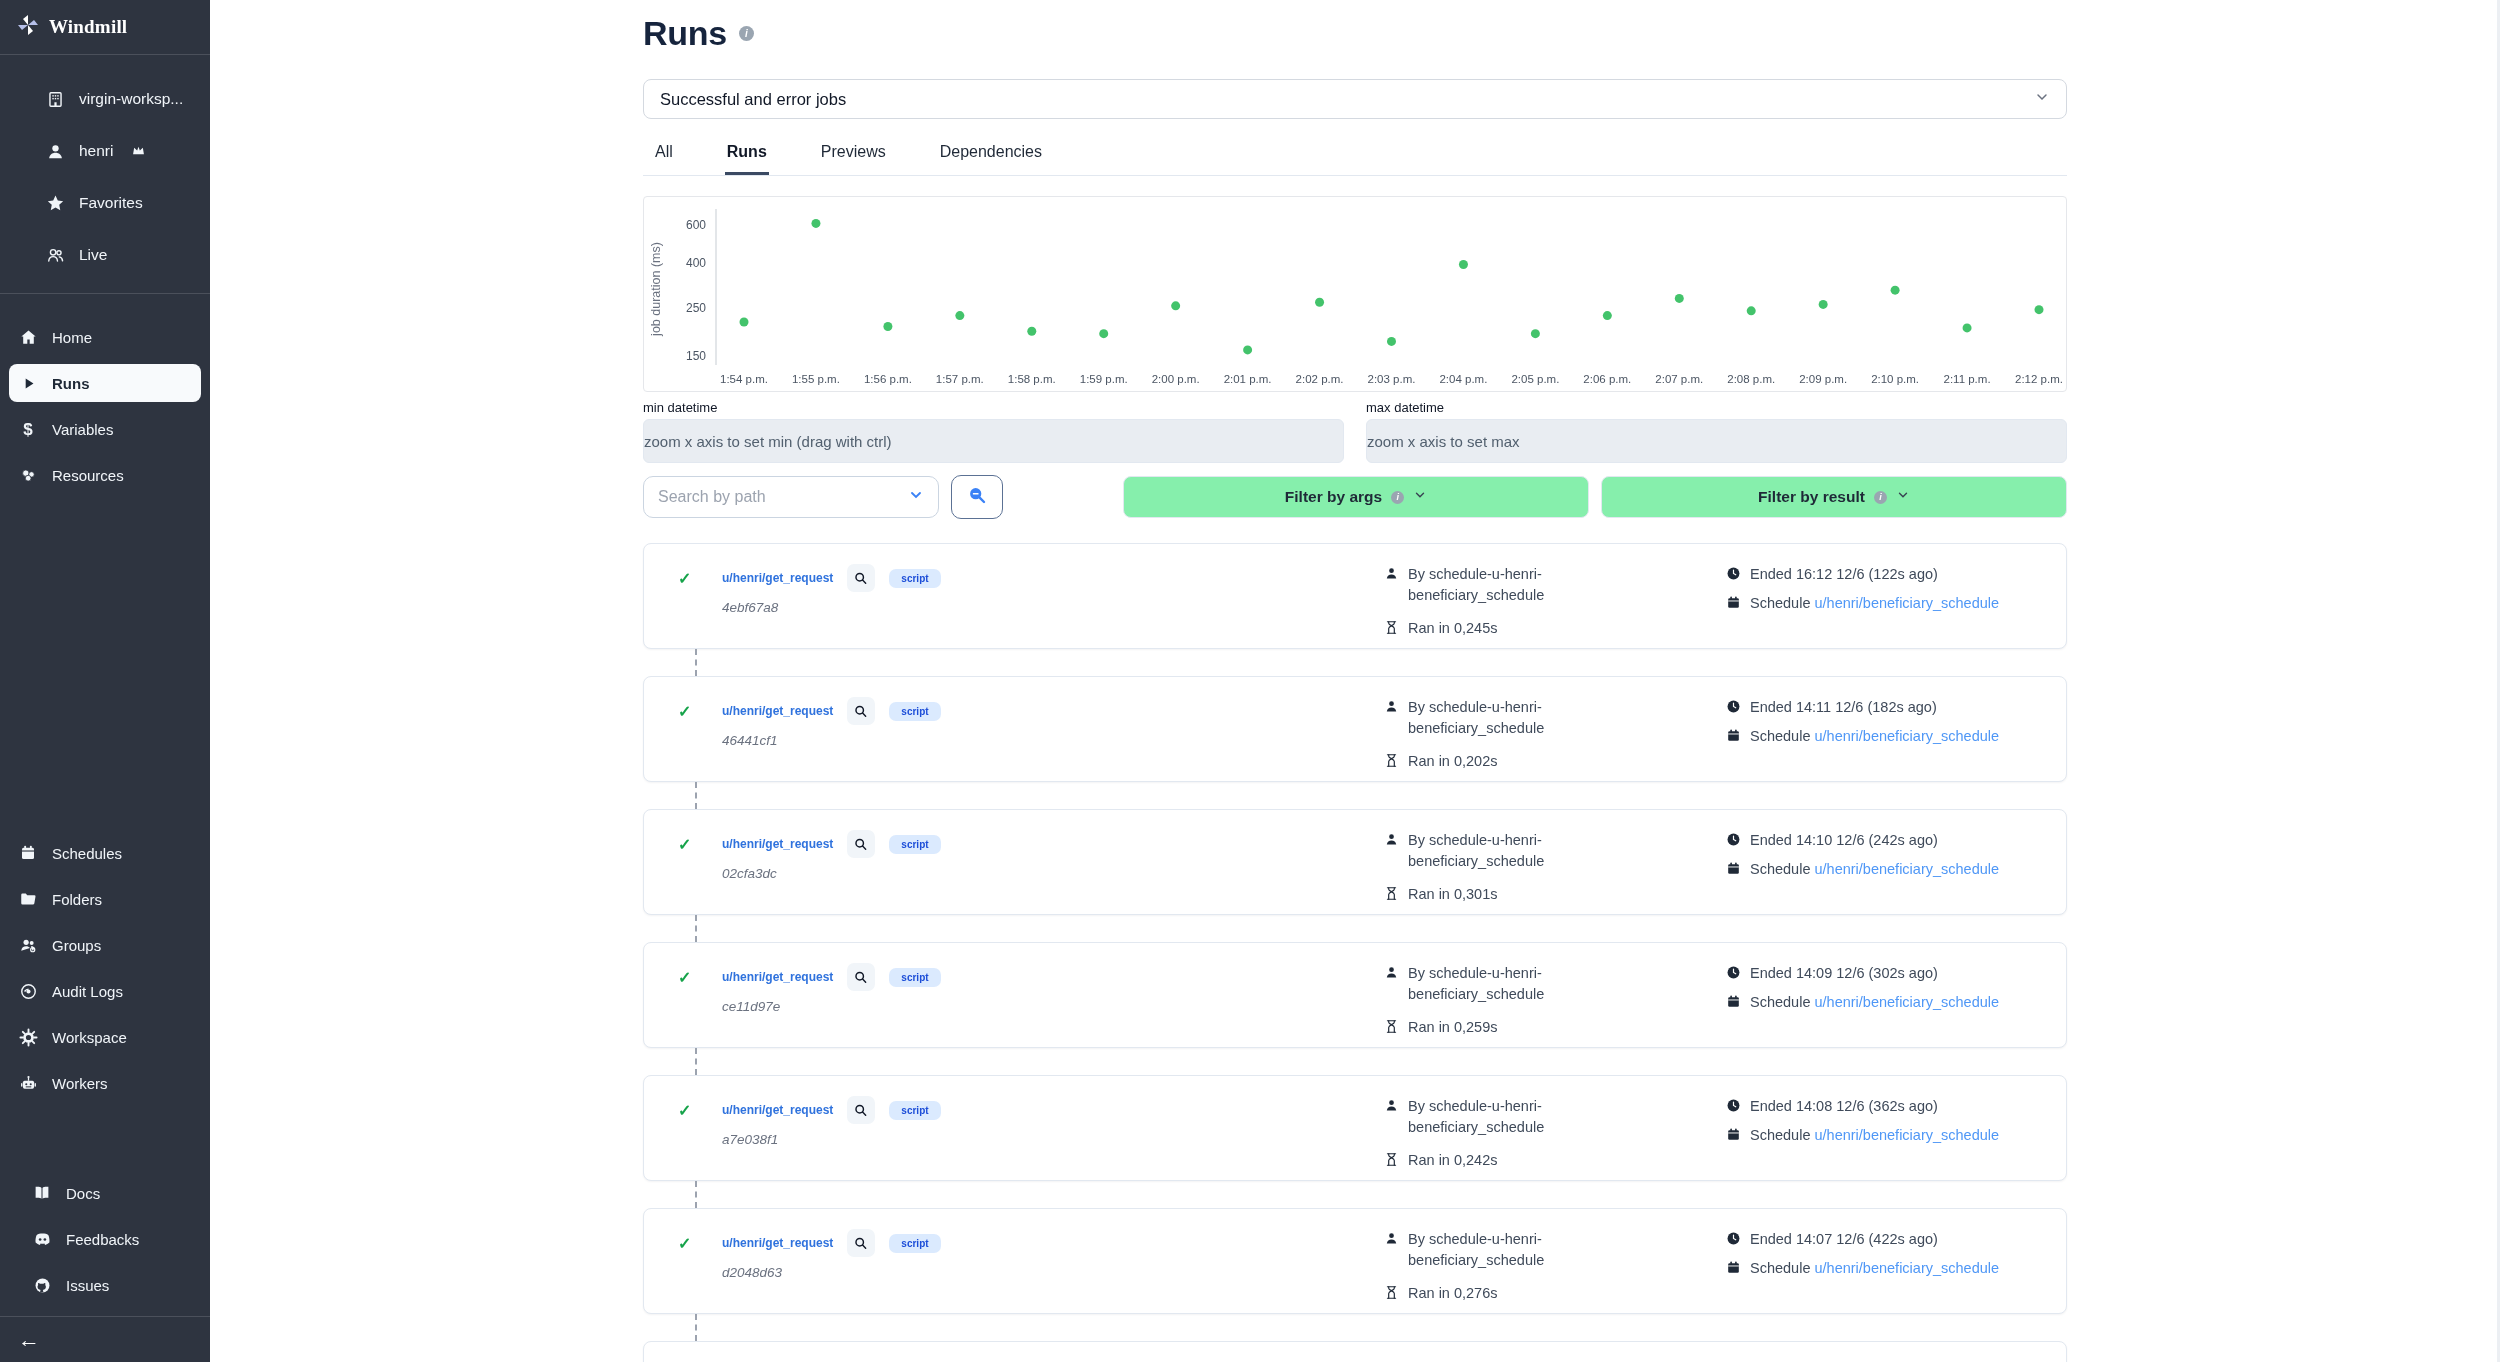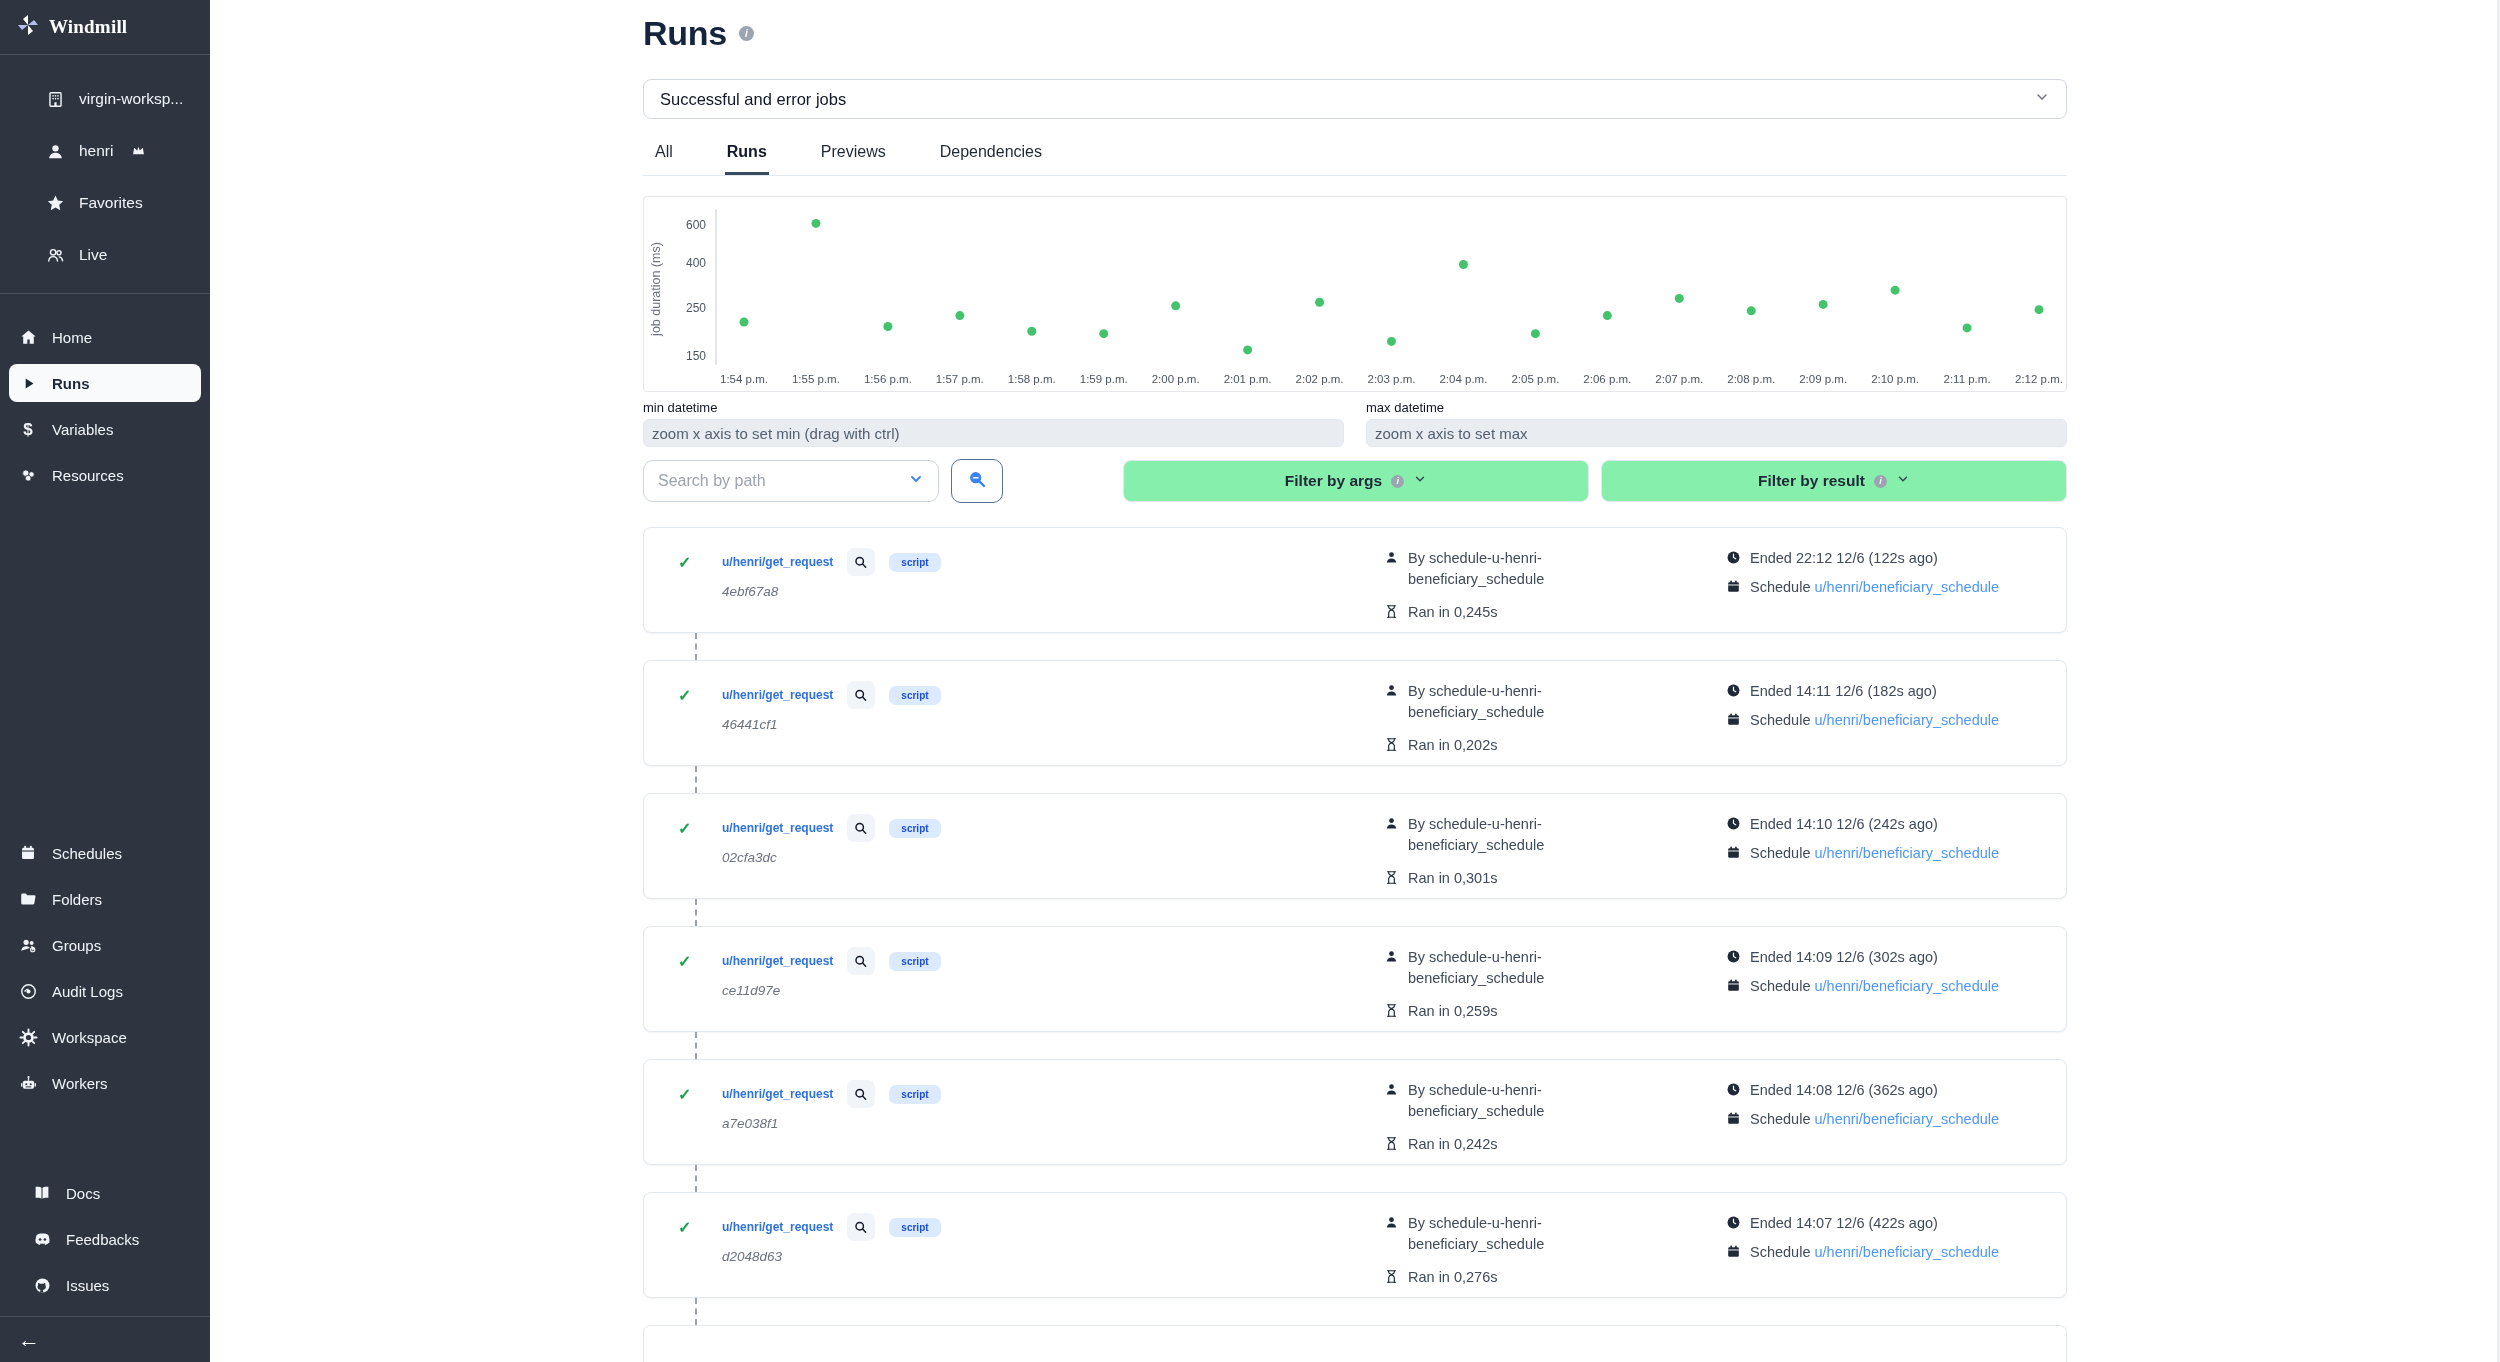--- a/index.html
+++ b/index.html
@@ -63,22 +63,22 @@
   }
   .tab.active { font-weight:700; border-bottom:3px solid #3b4a63; color:#111827; }
 
   .chart-box { margin-top:20px; height:196px; border:1px solid #e5e7eb; border-radius:4px; position:relative; background:#fff; }
   .chart-box svg { display:block; }
 
   .dt-row { display:flex; gap:22px; margin-top:8px; }
   .dt-col { flex:1; }
   .dt-label { font-size:13px; color:#111827; margin-bottom:4px; }
   .dt-input {
-    width:100%; height:28px; background:#e9edf2; border:1px solid #e2e8f0; border-radius:6px;
-    padding:0 8px; font-size:15px; color:#4b5563; font-family:"Liberation Sans", sans-serif;
+    width:100%; height:44px; background:#e9edf2; border:1px solid #e2e8f0; border-radius:6px;
+    padding:0 0; font-size:15px; color:#4b5563; font-family:"Liberation Sans", sans-serif;
   }
   .dt-input::placeholder { color:#52606f; opacity:1; }
 
   .search-row { display:flex; align-items:center; margin-top:12px; }
   .search-select {
     width:296px; height:42px; border:1px solid #cbd5e1; border-radius:10px; background:#fff;
     display:flex; align-items:center; justify-content:space-between; padding:0 14px;
     font-size:16px; color:#9ca3af; cursor:pointer;
   }
   .search-btn {
@@ -501,21 +501,21 @@
       </div>
     </div>
     <div class="rc3">
       <div class="meta-line">
         <span class="meta-ic">
           <svg width="15" height="15" viewBox="0 0 24 24">
             <circle cx="12" cy="12" r="9.5" fill="#1f2937"></circle>
             <path d="M12 6.5V12l3.6 2.1" stroke="#ffffff" stroke-width="1.9" fill="none" stroke-linecap="round"></path>
           </svg>
         </span>
-        <span>Ended 22:12 12/6 (122s ago)</span>
+        <span>Ended 16:12 12/6 (122s ago)</span>
       </div>
       <div class="meta-line">
         <span class="meta-ic">
           <svg width="15" height="15" viewBox="0 0 24 24">
             <rect x="3.5" y="5" width="17" height="15.5" rx="2" fill="#1f2937"></rect>
             <rect x="7" y="2.4" width="2.4" height="4.6" rx="1" fill="#1f2937"></rect>
             <rect x="14.6" y="2.4" width="2.4" height="4.6" rx="1" fill="#1f2937"></rect>
             <rect x="3.5" y="8.8" width="17" height="1.5" fill="#ffffff"></rect>
           </svg>
         </span>

